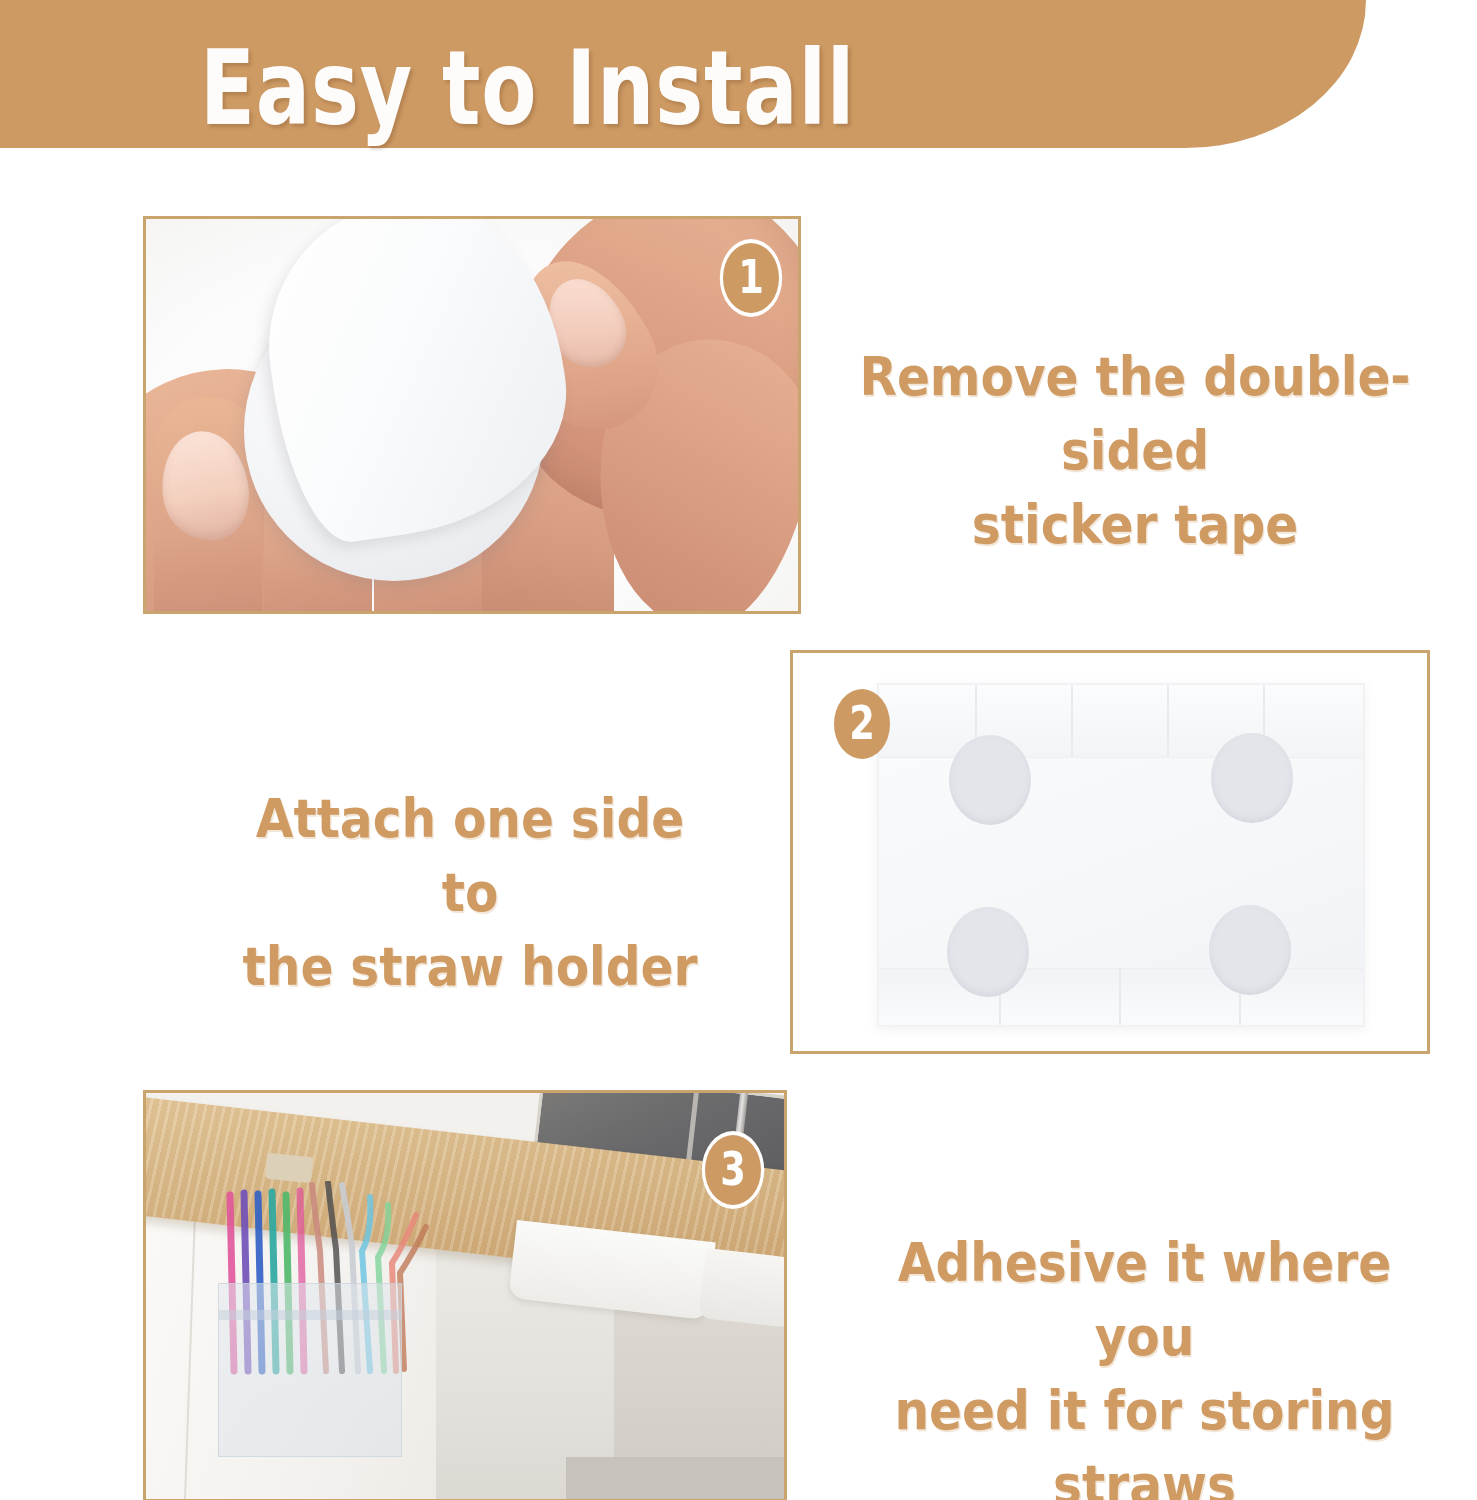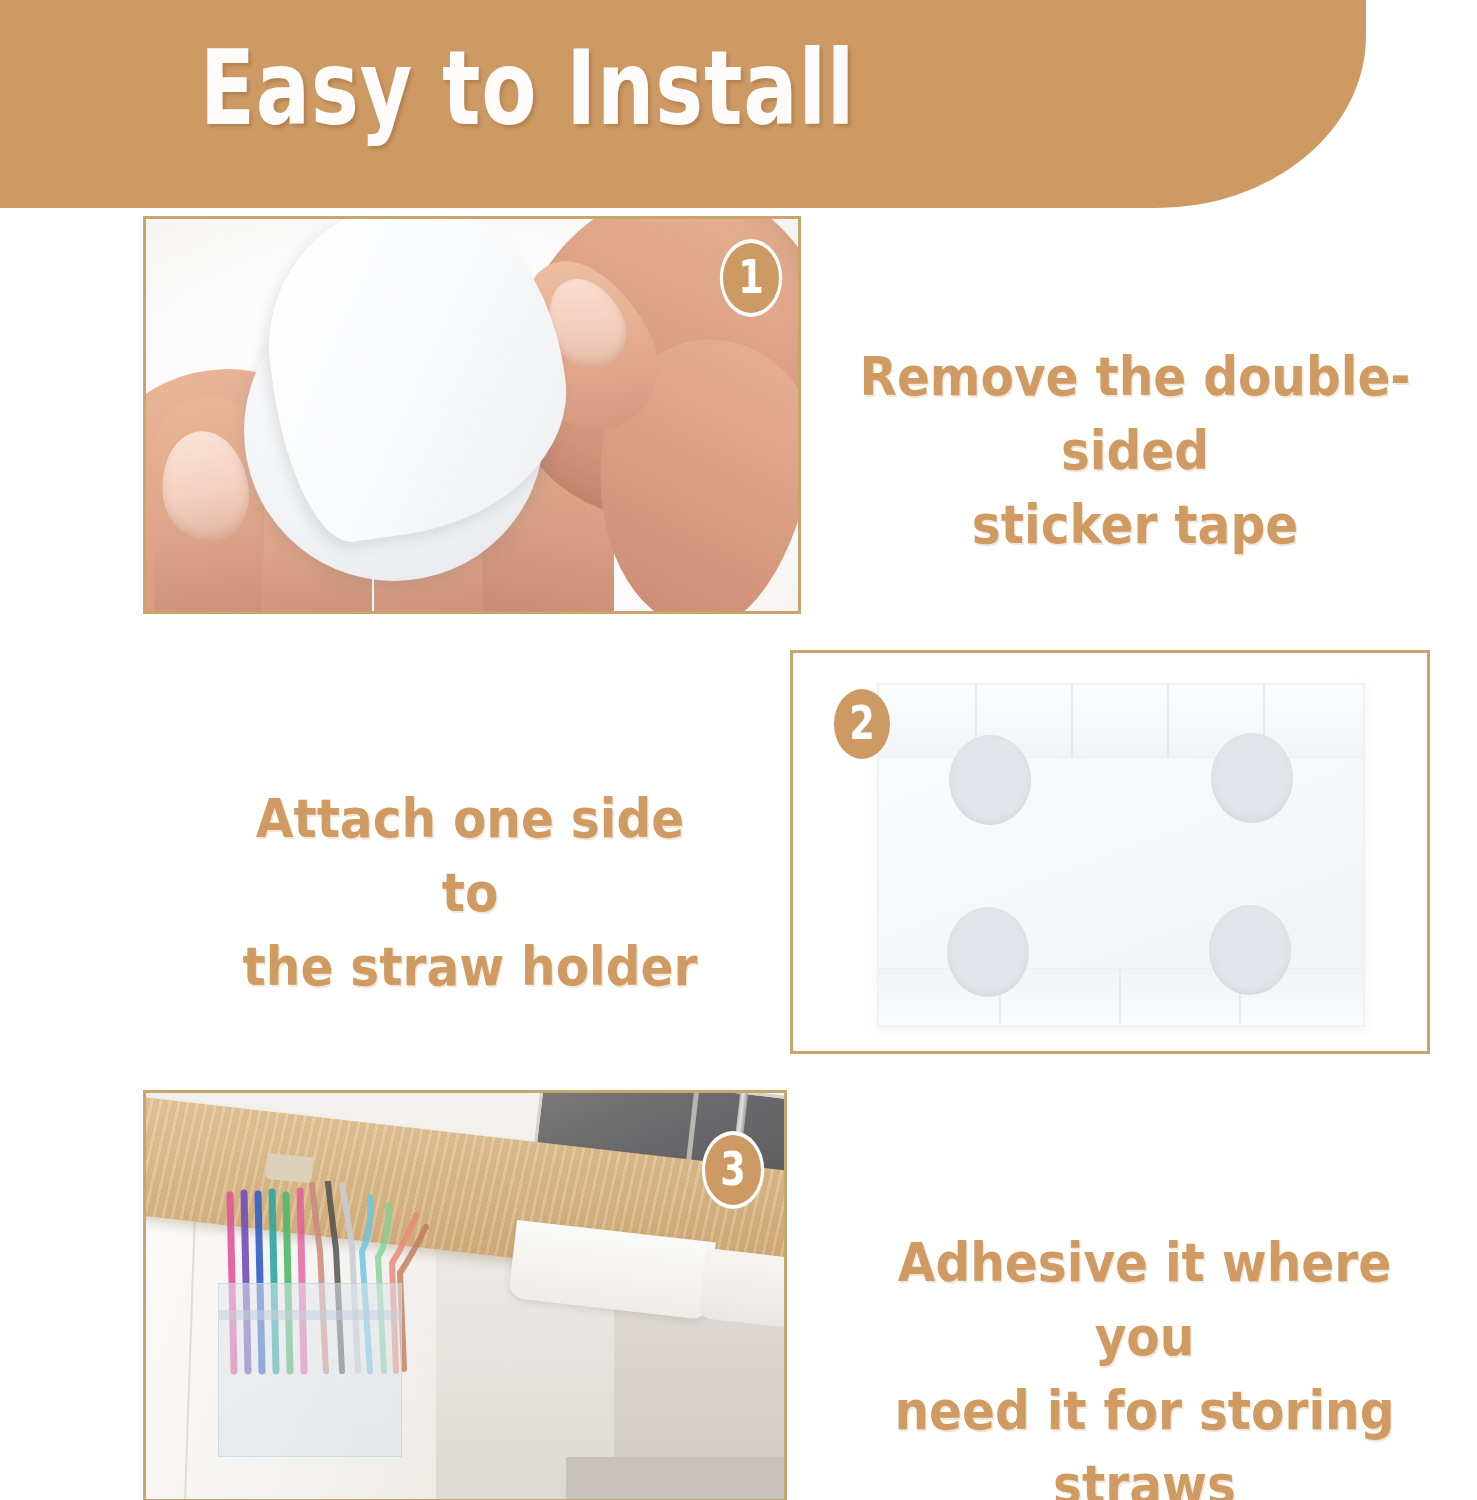--- a/index.html
+++ b/index.html
@@ -14,21 +14,21 @@
     overflow: hidden;
     font-family: "Liberation Sans", sans-serif;
   }
 
   
   .banner {
     position: absolute;
     left: 0;
     top: 0;
     width: 1366px;
-    height: 208px;
+    height: 148px;
     background: #cd9a64;
     border-bottom-right-radius: 210px 172px;
   }
   .banner-title {
     position: absolute;
     left: 200px;
     top: 28px;
     font-size: 104px;
     line-height: 120px;
     font-weight: 700;

